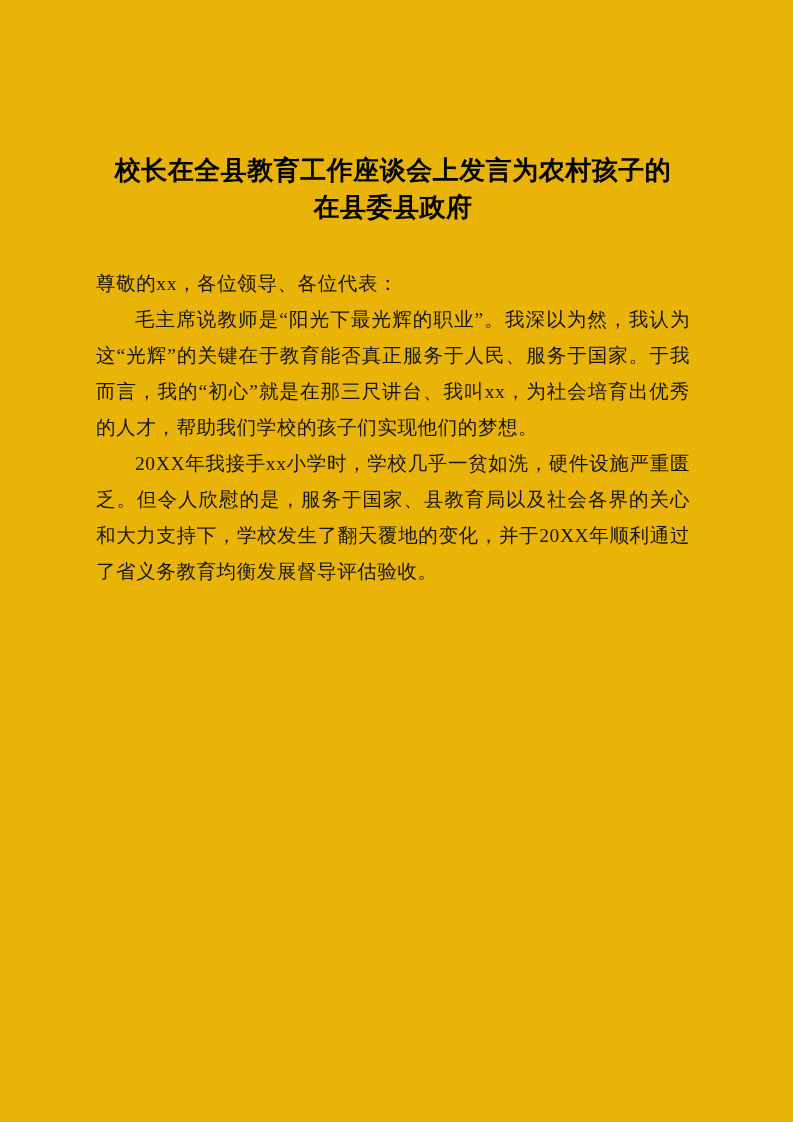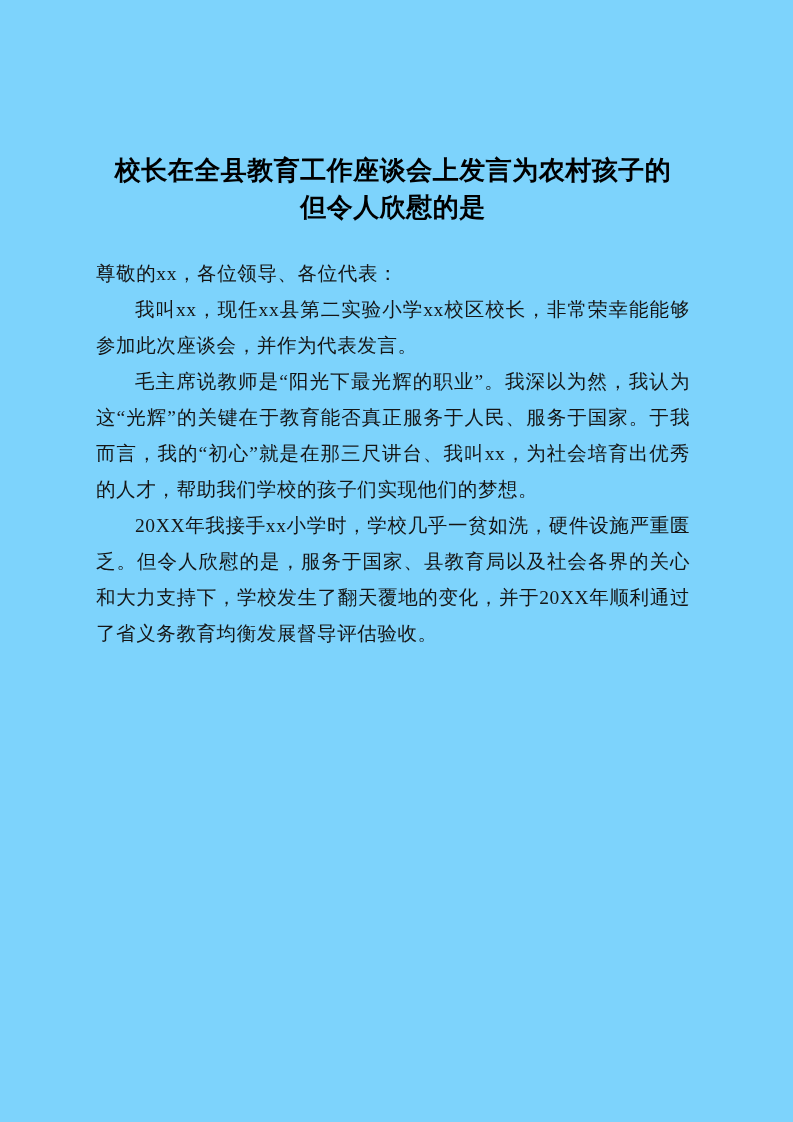--- a/index.html
+++ b/index.html
@@ -14,21 +14,21 @@
     overflow: hidden;
     font-family: "Liberation Serif", "DejaVu Serif", serif;
     color: #000000;
     -webkit-font-smoothing: antialiased;
   }
 
   .page {
     position: relative;
     width: 793px;
     height: 1122px;
-    background: #7dd3fc;
+    background: #eab308;
     box-sizing: border-box;
     padding-left: 45px;
   }
 
   
   .content {
     position: absolute;
     left: 96px;
     top: 0;
     width: 594px;
@@ -41,21 +41,21 @@
     font-weight: 700;
     font-size: 26px;
     line-height: 37px;
     text-align: center;
     letter-spacing: 0.5px;
     color: #000000;
     padding-top: 152px;
   }
 
   .body-block {
-    margin-top: 30px;
+    margin-top: 40px;
   }
 
   p.para {
     margin: 0;
     padding: 0;
     font-family: "Liberation Serif", "DejaVu Serif", serif;
     font-size: 19.5px;
     line-height: 36px;
     text-align: justify;
     text-justify: inter-ideograph;
@@ -71,29 +71,28 @@
 </style>
 </head>
 <body style="background: rgb(255, 255, 255);">
 
 <div class="page">
 
   <div class="content">
 
     <h1 class="doc-title">
       <span>校长在全县教育工作座谈会上发言为农村孩子的</span><br>
-      <span>但令人欣慰的是</span>
+      <span>在县委县政府</span>
     </h1>
 
     <div class="body-block">
 
       <p class="para no-indent">尊敬的xx，各位领导、各位代表：</p>
 
 
-      <p class="para">我叫xx，现任xx县第二实验小学xx校区校长，非常荣幸能能够参加此次座谈会，并作为代表发言。</p>
 
       <p class="para">毛主席说教师是“阳光下最光辉的职业”。我深以为然，我认为这“光辉”的关键在于教育能否真正服务于人民、服务于国家。于我而言，我的“初心”就是在那三尺讲台、我叫xx，为社会培育出优秀的人才，帮助我们学校的孩子们实现他们的梦想。</p>
 
 
       <p class="para">20XX年我接手xx小学时，学校几乎一贫如洗，硬件设施严重匮乏。但令人欣慰的是，服务于国家、县教育局以及社会各界的关心和大力支持下，学校发生了翻天覆地的变化，并于20XX年顺利通过了省义务教育均衡发展督导评估验收。</p>
 
 
     </div>
   </div>
 </div>

